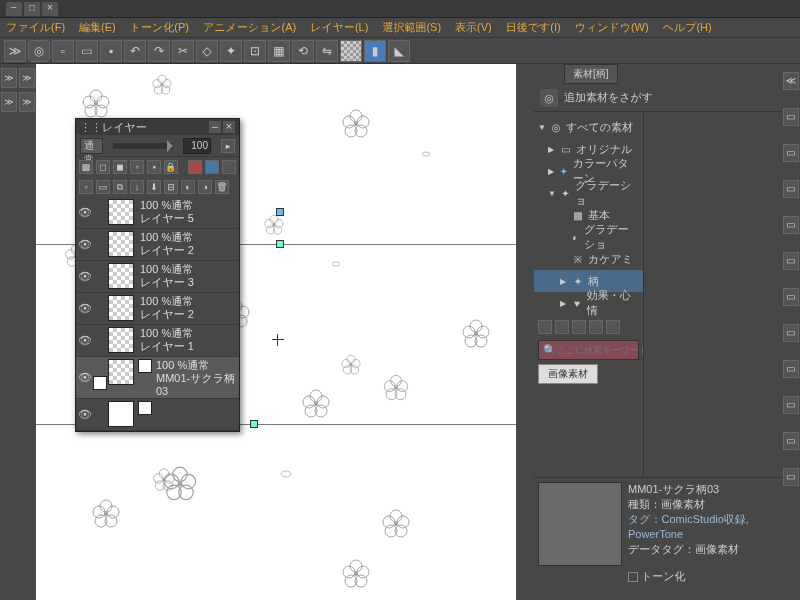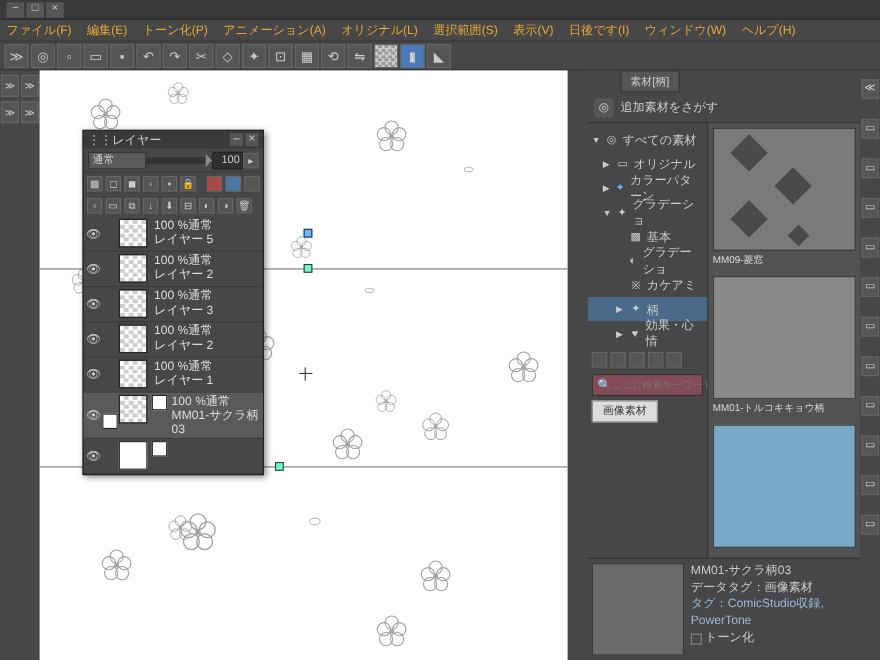--- a/index.html
+++ b/index.html
@@ -19,40 +19,40 @@
 .handle{position:absolute;width:8px;height:8px;border:1px solid #333}
 .cross{position:absolute;width:12px;height:12px}
 .cross:before,.cross:after{content:"";position:absolute;background:#333}
 .cross:before{left:5px;top:0;width:1px;height:12px}
 .cross:after{top:5px;left:0;height:1px;width:12px}
 
 .layerpanel{position:absolute;left:75px;top:118px;width:165px;background:#474747;border:1px solid #222;box-shadow:2px 2px 6px rgba(0,0,0,0.5)}
 .lp-title{height:16px;background:#3a3a3a;display:flex;align-items:center;padding:0 4px;font-size:10px}
 .lp-title .sp{flex:1;}
 .lp-title .x{width:12px;height:12px;background:#555;text-align:center;line-height:10px;cursor:pointer;margin-left:2px}
-.lp-row{height:22px;display:flex;align-items:center;padding:0 4px;gap:0;border-bottom:1px solid #3a3a3a}
+.lp-row{height:22px;display:flex;align-items:center;padding:0 4px;gap:10px;border-bottom:1px solid #3a3a3a}
 .lp-dd{flex:1;height:16px;background:#5a5a5a;border:1px solid #333;font-size:10px;padding:0 3px;line-height:14px}
 .lp-slider{width:60px;height:6px;background:#333;position:relative}
 .lp-slider:after{content:"";position:absolute;right:0;top:-3px;width:0;height:0;border-left:6px solid #888;border-top:6px solid transparent;border-bottom:6px solid transparent}
 .lp-num{width:28px;height:16px;background:#2f2f2f;border:1px solid #222;text-align:right;padding:0 2px;line-height:14px;font-size:10px}
 .lp-iconrow{height:20px;display:flex;align-items:center;padding:0 3px;gap:3px}
 .lp-ib{width:14px;height:14px;background:#555;border:1px solid #666;cursor:pointer;font-size:9px;text-align:center;line-height:12px}
 .layerlist{max-height:300px}
 .layer{display:flex;border-bottom:1px solid #3a3a3a;min-height:32px}
 .layer.sel{background:#5a5a5a}
 .layer .eye{width:18px;display:flex;align-items:center;justify-content:center;font-size:11px;cursor:pointer}
 .layer .lock{width:12px}
 .layer .thumb{width:26px;height:26px;margin:2px;background:repeating-conic-gradient(#ccc 0 25%,#fff 0 50%) 0 0/8px 8px;border:1px solid #222;flex-shrink:0}
 .layer .thumb.white{background:#fff}
 .layer .subthumb{width:14px;height:14px;margin:2px 0 0 2px;background:#fff;border:1px solid #222;flex-shrink:0;position:relative}
 .layer .info{flex:1;padding:2px 0 0 4px;font-size:10px;line-height:13px}
 .layer .info .op{color:#ddd}
 .layer .info .nm{color:#ddd}
 
-.right{position:absolute;right:18px;top:64px;width:248px;bottom:0;background:#474747;display:flex;flex-direction:column}
+.right{position:absolute;right:18px;top:64px;width:248px;bottom:12px;background:#474747;display:flex;flex-direction:column}
 .rtabs{height:20px;display:flex;align-items:flex-end;padding-left:30px}
 .rtab{padding:2px 8px;background:#555;border:1px solid #333;font-size:10px;cursor:pointer}
 .matsearch{display:flex;align-items:center;height:28px;padding:0 6px;gap:6px;border-bottom:1px solid #333}
 .matsearch .ic{width:18px;height:18px;background:#555;border-radius:3px;text-align:center;line-height:18px}
 .rsplit{display:flex;flex:1;overflow:hidden}
 .tree{width:110px;border-right:1px solid #333;padding:4px 0;overflow:hidden}
 .tnode{display:flex;align-items:center;height:22px;padding:0 4px;cursor:pointer;font-size:10px;gap:3px}
 .tnode.sel{background:#4a6a8a}
 .tnode .arr{width:8px;font-size:8px}
 .tnode .ic{width:14px;height:14px;display:flex;align-items:center;justify-content:center;font-size:10px}
@@ -63,21 +63,21 @@
 .mthumb .img{width:100%;height:112px;background:#6a6a6a;border:1px solid #333;position:relative;overflow:hidden}
 .mthumb .img.diamond{background:#7a7a7a}
 .mthumb .img.blue{background:#7aa8c8}
 .mthumb .lbl{font-size:9px;color:#ddd;padding:2px 0;text-align:left}
 .searchbox{height:20px;margin:2px 4px;background:#834a58;border:1px solid #333;display:flex;align-items:center;padding:0 4px}
 .searchbox input{flex:1;background:transparent;border:none;color:#d8a8b0;font-size:9px;outline:none}
 .matbtn{height:20px;margin:4px;padding:0 8px;background:#ddd;color:#333;border:1px solid #888;width:60px;text-align:center;line-height:18px;cursor:pointer;font-size:10px}
 .detail{border-top:1px solid #333;display:flex;padding:4px;gap:6px}
 .detail .dimg{width:84px;height:84px;background:#6a6a6a;border:1px solid #333}
 .detail .dinfo{flex:1;font-size:9px;line-height:15px}
-.detail .chk{display:flex;align-items:center;gap:3px;margin-top:1px}
+.detail .chk{display:flex;align-items:center;gap:3px;margin-top:12px}
 .detail .chk .box{width:10px;height:10px;border:1px solid #888}
 
 .rstrip{position:absolute;right:0;top:64px;width:18px;bottom:0;background:#474747;display:flex;flex-direction:column;gap:18px;padding-top:8px}
 .rstrip .rb{width:16px;height:18px;background:#555;border:1px solid #666;margin:0 auto;cursor:pointer;font-size:10px;text-align:center;line-height:16px}
 
 .diamond-pat{position:absolute;width:24px;height:24px;transform:rotate(45deg);background:#4a4a4a}
 </style>
 </head>
 <body>
 
@@ -85,21 +85,21 @@
   <span class="wbtn">−</span>
   <span class="wbtn">□</span>
   <span class="wbtn">×</span>
 </div>
 
 <div class="menubar">
   <span>ファイル(F)</span>
   <span>編集(E)</span>
   <span>トーン化(P)</span>
   <span>アニメーション(A)</span>
-  <span>オリジナル(L)</span>
+  <span>レイヤー(L)</span>
   <span>選択範囲(S)</span>
   <span>表示(V)</span>
   <span>日後です(I)</span>
   <span>ウィンドウ(W)</span>
   <span>ヘルプ(H)</span>
 </div>
 
 <div class="toolbar">
   <div class="tbtn">≫</div>
   <div class="tbtn spiral">◎</div>
@@ -339,45 +339,28 @@
           <div class="tb"></div>
           <div class="tb"></div>
           <div class="tb"></div>
       </div>
       <div class="searchbox">
         <span>🔍</span>
         <input placeholder="ここに検索キーワードを入力" style="">
       </div>
       <div class="matbtn">画像素材</div>
     </div>
-    <div class="thumbs">
-      <div class="mthumb">
-        <div class="img diamond">
-            <div class="diamond-pat" style="left:20px;top:10px"></div>
-            <div class="diamond-pat" style="left:60px;top:40px"></div>
-            <div class="diamond-pat" style="left:20px;top:70px"></div>
-            <div class="diamond-pat" style="left:70px;top:90px;width:14px;height:14px"></div>
-          </div>
-        <div class="lbl">MM09-菱窓</div>
-      </div>
-      <div class="mthumb">
-        <div class="img" style="background:#888"></div>
-        <div class="lbl">MM01-トルコキキョウ柄</div>
-      </div>
-      <div class="mthumb">
-        <div class="img blue"></div>
-      </div>
-    </div>
   </div>
   <div class="detail">
     <div class="dimg"></div>
     <div class="dinfo">
       <div>MM01-サクラ柄03</div>
+      <div>種類：画像素材</div>
+      <div style="color:#9ab8d8">タグ：ComicStudio収録, PowerTone</div>
       <div>データタグ：画像素材</div>
-      <div style="color:#9ab8d8">タグ：ComicStudio収録, PowerTone</div>
       <div class="chk">
           <div class="box"></div>
           <span>トーン化</span>
         </div>
     </div>
   </div>
 </div>
 
 <div class="rstrip">
   <div class="rb">≪</div>

